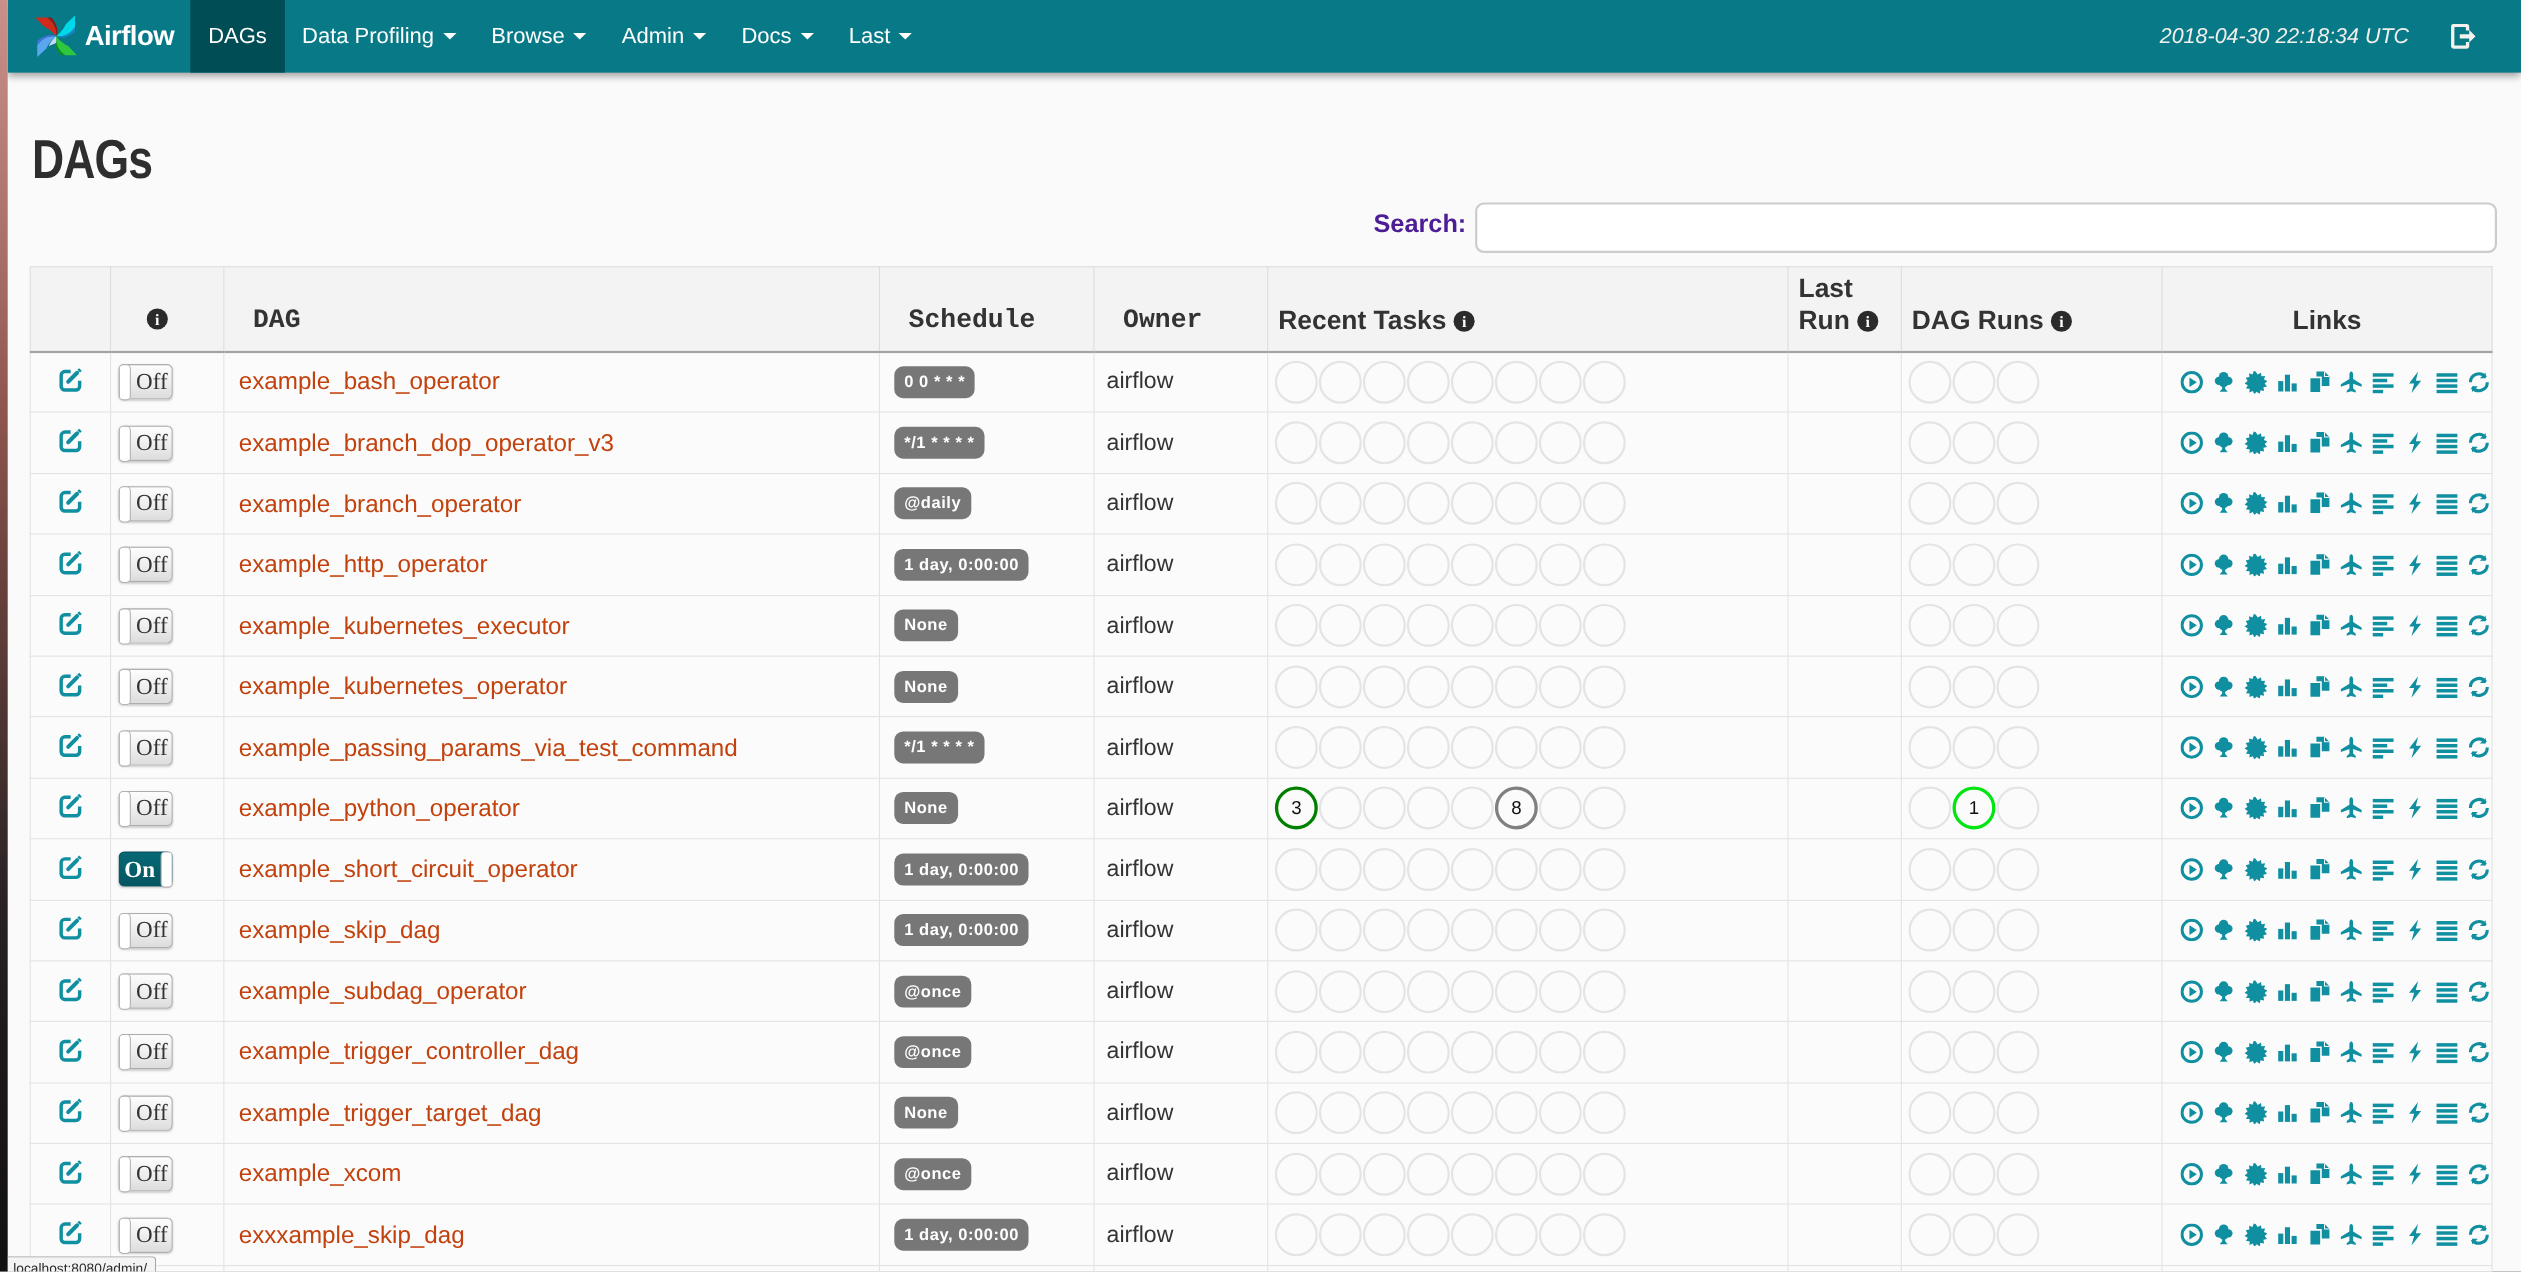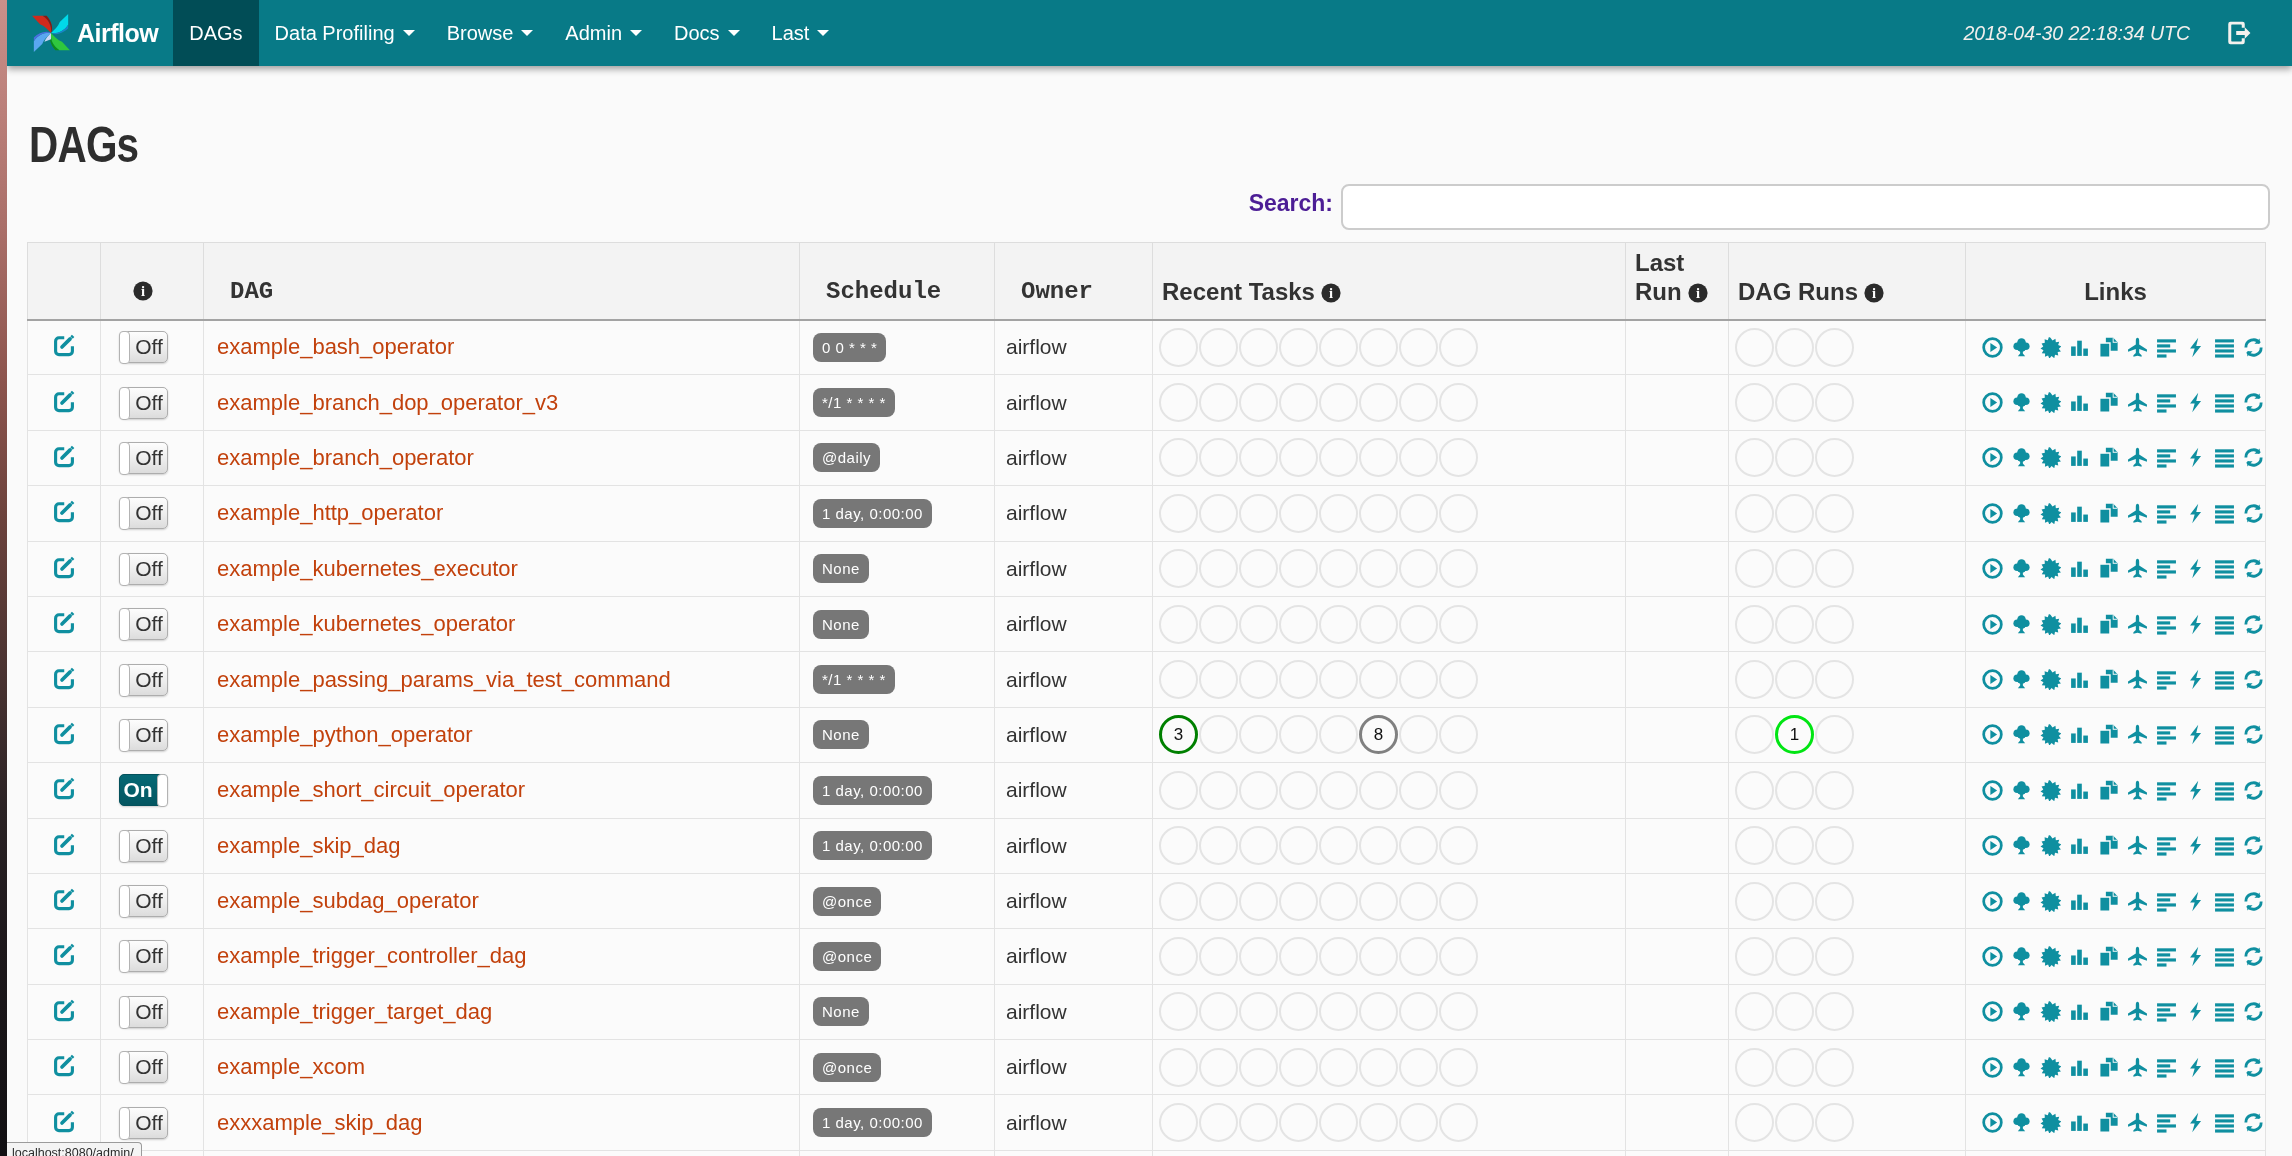--- a/index.html
+++ b/index.html
@@ -56,36 +56,36 @@
   .dag-table th.center { text-align:center; padding-left:0; }
   .dag-table td { height:55.4px; vertical-align:middle; border-color:#e3e3e3; border-top:none; }
   .dag-table tr.cutoff td { border-bottom:none; }
   th .info-ic { display:inline-block; vertical-align:-3px; margin-left:6px; }
   .info-ic { width:20px; height:20px; }
   
   .td-edit { text-align:center; }
   .edit-btn { display:inline-block; width:24px; height:24px; color:#0f8fa0; cursor:pointer; }
   .edit-btn svg { width:24px; height:24px; display:block; }
   
-  .td-toggle { padding-left:18px; }
+  .td-toggle { padding-left:7px;font-family:Liberation Serif, serif; }
   .toggle { position:relative; width:49px; height:32px; border-radius:5px; cursor:pointer; box-shadow:0 1px 2px rgba(0,0,0,0.18); }
   .toggle .knob { position:absolute; top:0; width:11px; height:32px; background:#fff; border:1px solid #b3b3b3; border-radius:4px; }
   .toggle.off { border:1px solid #adadad; background:linear-gradient(180deg,#fdfdfd 0%,#ededed 55%,#dcdcdc 100%); }
   .toggle.off .knob { left:-1px; top:-1px; height:33px; }
   .toggle.off .tlabel { position:absolute; left:11px; right:0; top:0; bottom:0; display:flex; align-items:center; justify-content:center; font-size:21px; color:#333; }
   .toggle.on { border:1px solid #04515c; background:#04606b; background:linear-gradient(180deg,#056874 0%,#045661 100%); }
   .toggle.on .knob { right:-1px; top:-1px; height:33px; }
   .toggle.on .tlabel { position:absolute; left:0; right:11px; top:0; bottom:0; display:flex; align-items:center; justify-content:center; font-size:21px; color:#fff; font-weight:bold; }
   
   .td-dag { padding-left:13px; }
   .dag-link { color:#c2410c; font-size:22px; text-decoration:none; cursor:pointer; }
   
   .td-sched { padding-left:13px; }
   .sched-badge {
-    display:inline-block; background:#777; color:#fff; font-size:15px; font-weight:normal;
+    display:inline-block; background:#777; color:#fff; font-size:15px; font-weight:bold;
     padding:6px 9px; border-radius:8px; letter-spacing:0.5px; cursor:pointer; line-height:17px;
   }
   
   .td-owner { padding-left:11px; font-size:21px; color:#333; }
   
   .td-circles { padding-left:6px; }
   .circles { display:flex; }
   .circle {
     width:39px; height:39px; border-radius:50%; border:2px solid #e4e4e4; margin-right:1px;
     display:flex; align-items:center; justify-content:center; font-size:17px; color:#111; flex:none; cursor:pointer;

